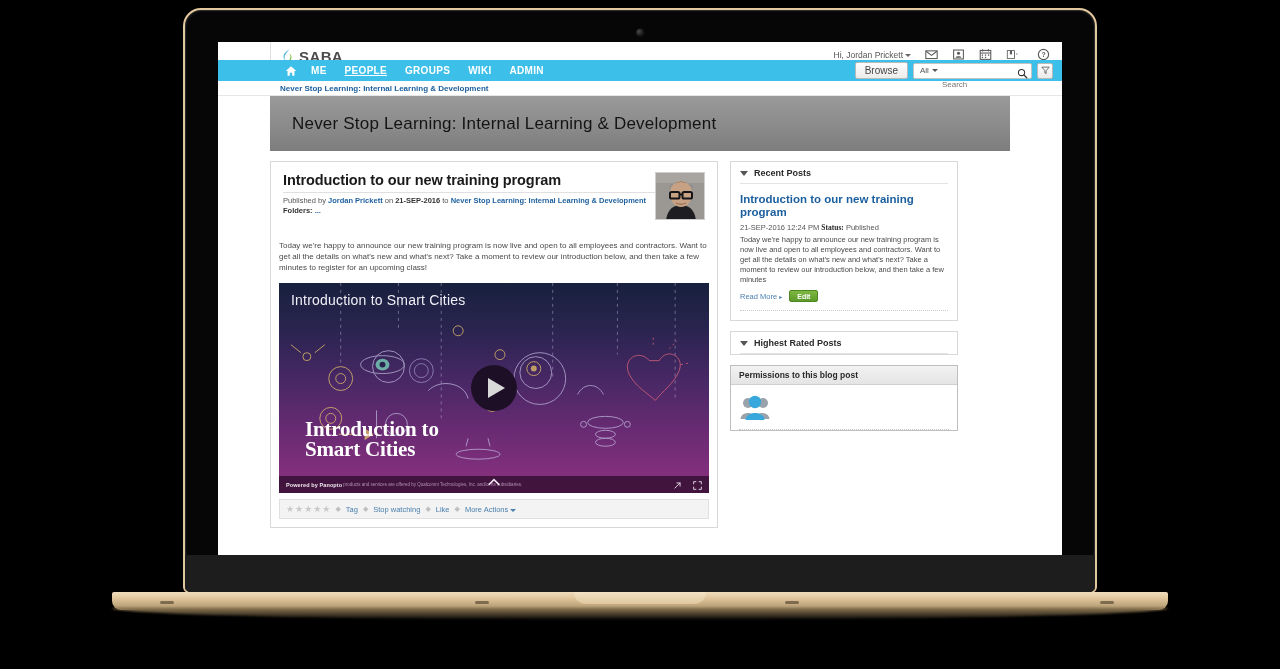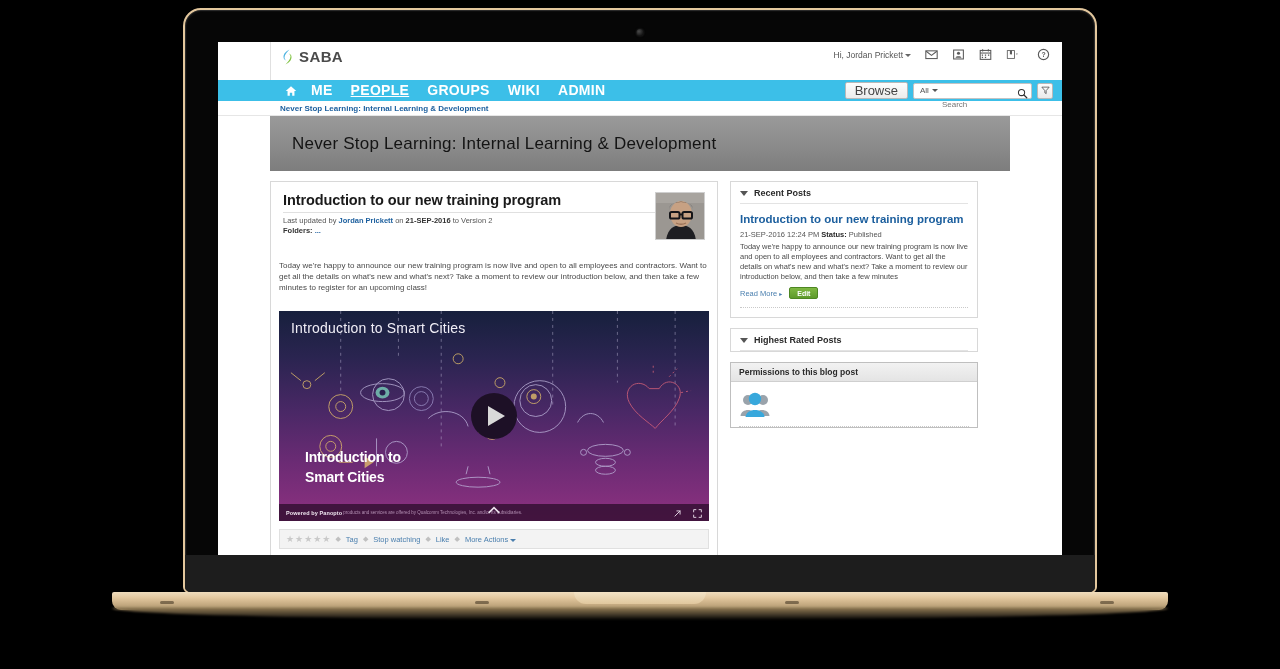--- a/index.html
+++ b/index.html
@@ -63,21 +63,21 @@
   .base-foot {
     position: absolute; top: 601px; width: 14px; height: 3px;
     background: rgba(60,48,30,.55); border-radius: 2px;
   }
 
   
   .app { width: 844px; height: 528px; background:#fff; position:relative; }
 
   
   .topbar {
-    height: 38px; background:#fff; position:relative;
+    height: 18px; background:#fff; position:relative;
     display:flex; align-items:center;
   }
   .logo { position:absolute; left:62px; top:6px; display:flex; align-items:center; gap:4px; }
   .logo-mark { width:15px; height:16px; position:relative; }
   .logo-mark svg { display:block; }
   .logo-text { font-size:15px; font-weight:bold; color:#4a4a4a; letter-spacing:.4px; }
 
   .topright { position:absolute; right:12px; top:6px; display:flex; align-items:center; gap:14px; }
   .hi-user { font-size:8.5px; color:#555; white-space:nowrap; }
   .caret-dn { display:inline-block; width:0;height:0;border-left:3px solid transparent;border-right:3px solid transparent;border-top:3px solid #666; margin-left:2px; vertical-align:middle;}
@@ -85,29 +85,29 @@
   .ticon svg { display:block; width:13px; height:13px; }
 
   
   .navbar {
     height: 21px; background:#3cbfe8;
     display:flex; align-items:center; position:relative;
   }
   .nav-left { display:flex; align-items:center; gap:0; padding-left:62px; }
   .nav-home { width:22px; display:flex; justify-content:center; }
   .nav-item {
-    color:#fff; font-size:14px; font-weight:bold; letter-spacing:.3px;
+    color:#fff; font-size:10px; font-weight:bold; letter-spacing:.3px;
     padding:0 9px; line-height:21px; text-decoration:none; white-space:nowrap;
   }
   .nav-item.active { text-decoration:underline; }
   .nav-right { position:absolute; right:9px; top:2px; display:flex; align-items:center; gap:5px; }
   .browse-btn {
     background:linear-gradient(180deg,#fdfdfd,#ececec);
     border:1px solid #b9b9b9; border-radius:2px;
-    font-size:13px; color:#444; padding:2px 9px; line-height:11px;
+    font-size:10px; color:#444; padding:2px 9px; line-height:11px;
   }
   .searchwrap {
     display:flex; align-items:center; background:#fff;
     border:1px solid #c3c3c3; border-radius:2px; height:16px; width:119px; padding:0 3px;
   }
   .search-scope { font-size:8px; color:#555; padding:0 3px; }
   .search-caret { width:0;height:0;border-left:3px solid transparent;border-right:3px solid transparent;border-top:3px solid #555; margin-right:4px;}
   .search-input {
     border:none; outline:none; font-size:8px; color:#9a9a9a; flex:1;
     font-family:"Liberation Sans",sans-serif; background:transparent; min-width:0;margin-top:27px;
@@ -128,46 +128,46 @@
   .banner {
     margin:0 52px; height:55px;
     background:linear-gradient(180deg,#9a9a9a 0%,#8f8f8f 40%,#7d7d7d 100%);
     display:flex; align-items:center; padding-left:22px;
   }
   .banner h1 { font-size:17px; font-weight:normal; color:#141414; letter-spacing:.2px; }
 
   
   .content { display:flex; gap:12px; padding:10px 52px 0 52px; align-items:flex-start; }
   .maincol { width:448px; }
-  .sidecol { width:248px; }
+  .sidecol { width:228px; }
 
   .card { background:#fff; border:1px solid #d8d8d8; }
 
   
   .post { padding:10px 12px 0 12px; position:relative; }
   .post h2 { font-size:14.5px; font-weight:bold; color:#1a1a1a; letter-spacing:-.1px; }
   .post-rule { border-bottom:1px solid #e0e0e0; margin:4px 0 3px 0; }
   .meta { font-size:7.5px; color:#555; line-height:10px; }
   .meta b { color:#333; }
   .meta a { color:#1c5f9e; text-decoration:none; font-weight:bold; }
   .avatar {
     position:absolute; right:12px; top:10px; width:50px; height:48px;
     border:1px solid #cfcfcf; overflow:hidden; background:#8d8a86;
   }
   .avatar svg { display:block; }
 
   .post-body { font-size:8px; color:#4a4a4a; line-height:11px; padding:24px 8px 10px 8px; }
 
   
   .video {
-    margin:8px 8px; height:210px; position:relative; overflow:hidden;
+    margin:0 8px; height:210px; position:relative; overflow:hidden;
     background:linear-gradient(180deg,#17203d 0%,#2a2450 22%,#4a2866 48%,#6b2b74 72%,#8e3180 100%);
   }
   .v-title { position:absolute; left:12px; top:9px; font-size:14px; color:#f0eef6; font-weight:normal; letter-spacing:.2px; }
-  .v-bigtitle { position:absolute; left:26px; bottom:34px; font-size:14px; line-height:20px; font-weight:bold; color:#ffffff; letter-spacing:-.2px; }
+  .v-bigtitle { position:absolute; left:26px; bottom:34px; font-size:21px; line-height:20px; font-weight:bold; color:#ffffff; letter-spacing:-.2px;font-family:Liberation Serif, serif; }
   .play-btn {
     position:absolute; left:50%; top:50%; transform:translate(-50%,-50%);
     width:46px;height:46px;border-radius:50%; background:#1d1026;
     display:flex;align-items:center;justify-content:center;
   }
   .play-tri { width:0;height:0;border-left:17px solid #d9d9d9;border-top:10px solid transparent;border-bottom:10px solid transparent; margin-left:5px;}
   .v-bar {
     position:absolute; left:0; right:0; bottom:0; height:17px;
     background:rgba(38,10,38,.72); display:flex; align-items:center; padding:0 7px;
   }
@@ -190,21 +190,21 @@
   
   .panel { background:#fff; border:1px solid #d8d8d8; margin-bottom:10px; }
   .panel-hd { display:flex; align-items:center; gap:6px; padding:6px 9px 5px 9px; }
   .twisty { width:0;height:0;border-left:4px solid transparent;border-right:4px solid transparent;border-top:5px solid #555; }
   .panel-title { font-size:9px; font-weight:bold; color:#2a2a2a; }
   .panel-rule { border-bottom:1px solid #e3e3e3; margin:0 9px; }
   .panel-body { padding:9px 9px 9px 9px; }
 
   .rp-title { font-size:11.5px; font-weight:bold; color:#1c5f9e; line-height:13px; text-decoration:none; display:block;}
   .rp-meta { font-size:7.5px; color:#555; margin-top:4px; }
-  .rp-meta b { color:#2a2a2a; }
+  .rp-meta b { color:#2a2a2a;font-family:Liberation Serif, serif; }
   .rp-excerpt { font-size:7.5px; color:#4a4a4a; line-height:10px; margin-top:3px; }
   .rp-actions { display:flex; align-items:center; gap:7px; margin-top:5px; }
   .readmore { font-size:7.5px; color:#4a7fae; text-decoration:none; }
   .readmore .arr { color:#4a7fae; font-size:6px; }
   .editbtn {
     background:linear-gradient(180deg,#7fb842,#5d9a2b); border:1px solid #4d8722;
     color:#fff; font-size:7px; font-weight:bold; padding:1.5px 7px; border-radius:2px;
   }
   .rp-dots { border-bottom:1px dotted #c9c9c9; margin-top:8px; }
 
@@ -346,21 +346,21 @@
       <div class="content">
 
         <div class="maincol">
           <div class="card">
 
             <div class="post">
               <h2>Introduction to our new training program</h2>
               <div class="post-rule"></div>
 
               <div class="meta">
-                <span>Last updated by </span><a href="#">Jordan Prickett</a><span> on </span><b>21-SEP-2016</b><span> to Version 2</span>
+                <span>Published by </span><a href="#">Jordan Prickett</a><span> on </span><b>21-SEP-2016</b><span> to </span><a href="#">Never Stop Learning: Internal Learning &amp; Development</a>
               </div>
               <div class="meta">
                 <b>Folders:</b> <a href="#">...</a>
               </div>
 
               <div class="avatar">
                 <svg viewBox="0 0 50 48" width="50" height="48">
                   <rect width="50" height="48" fill="#9b9792"></rect>
                   <rect x="0" y="0" width="50" height="10" fill="#a8a49f"></rect>
                   <path d="M10 48 C11 36 18 32 25 32 C32 32 39 36 40 48 Z" fill="#1e1e22"></path>

